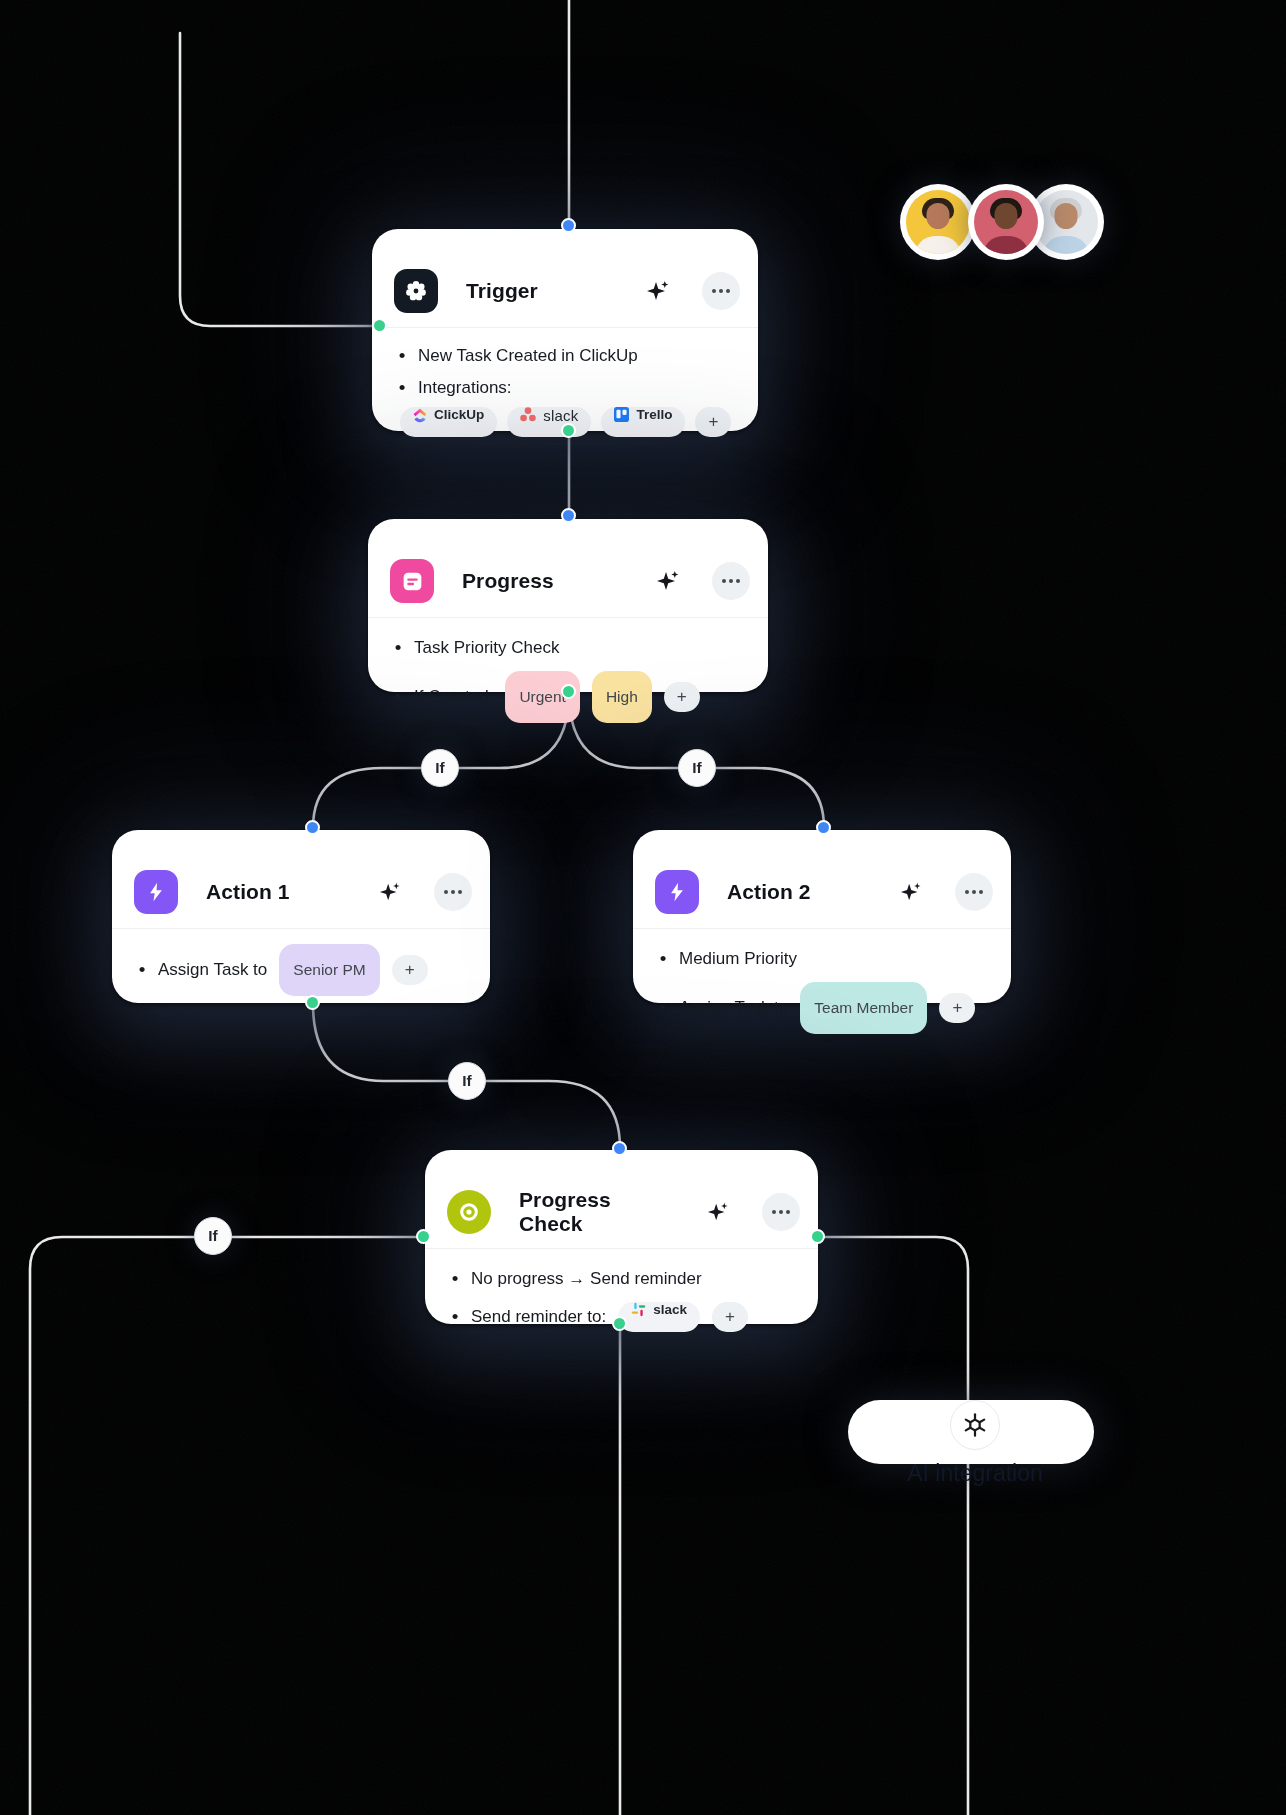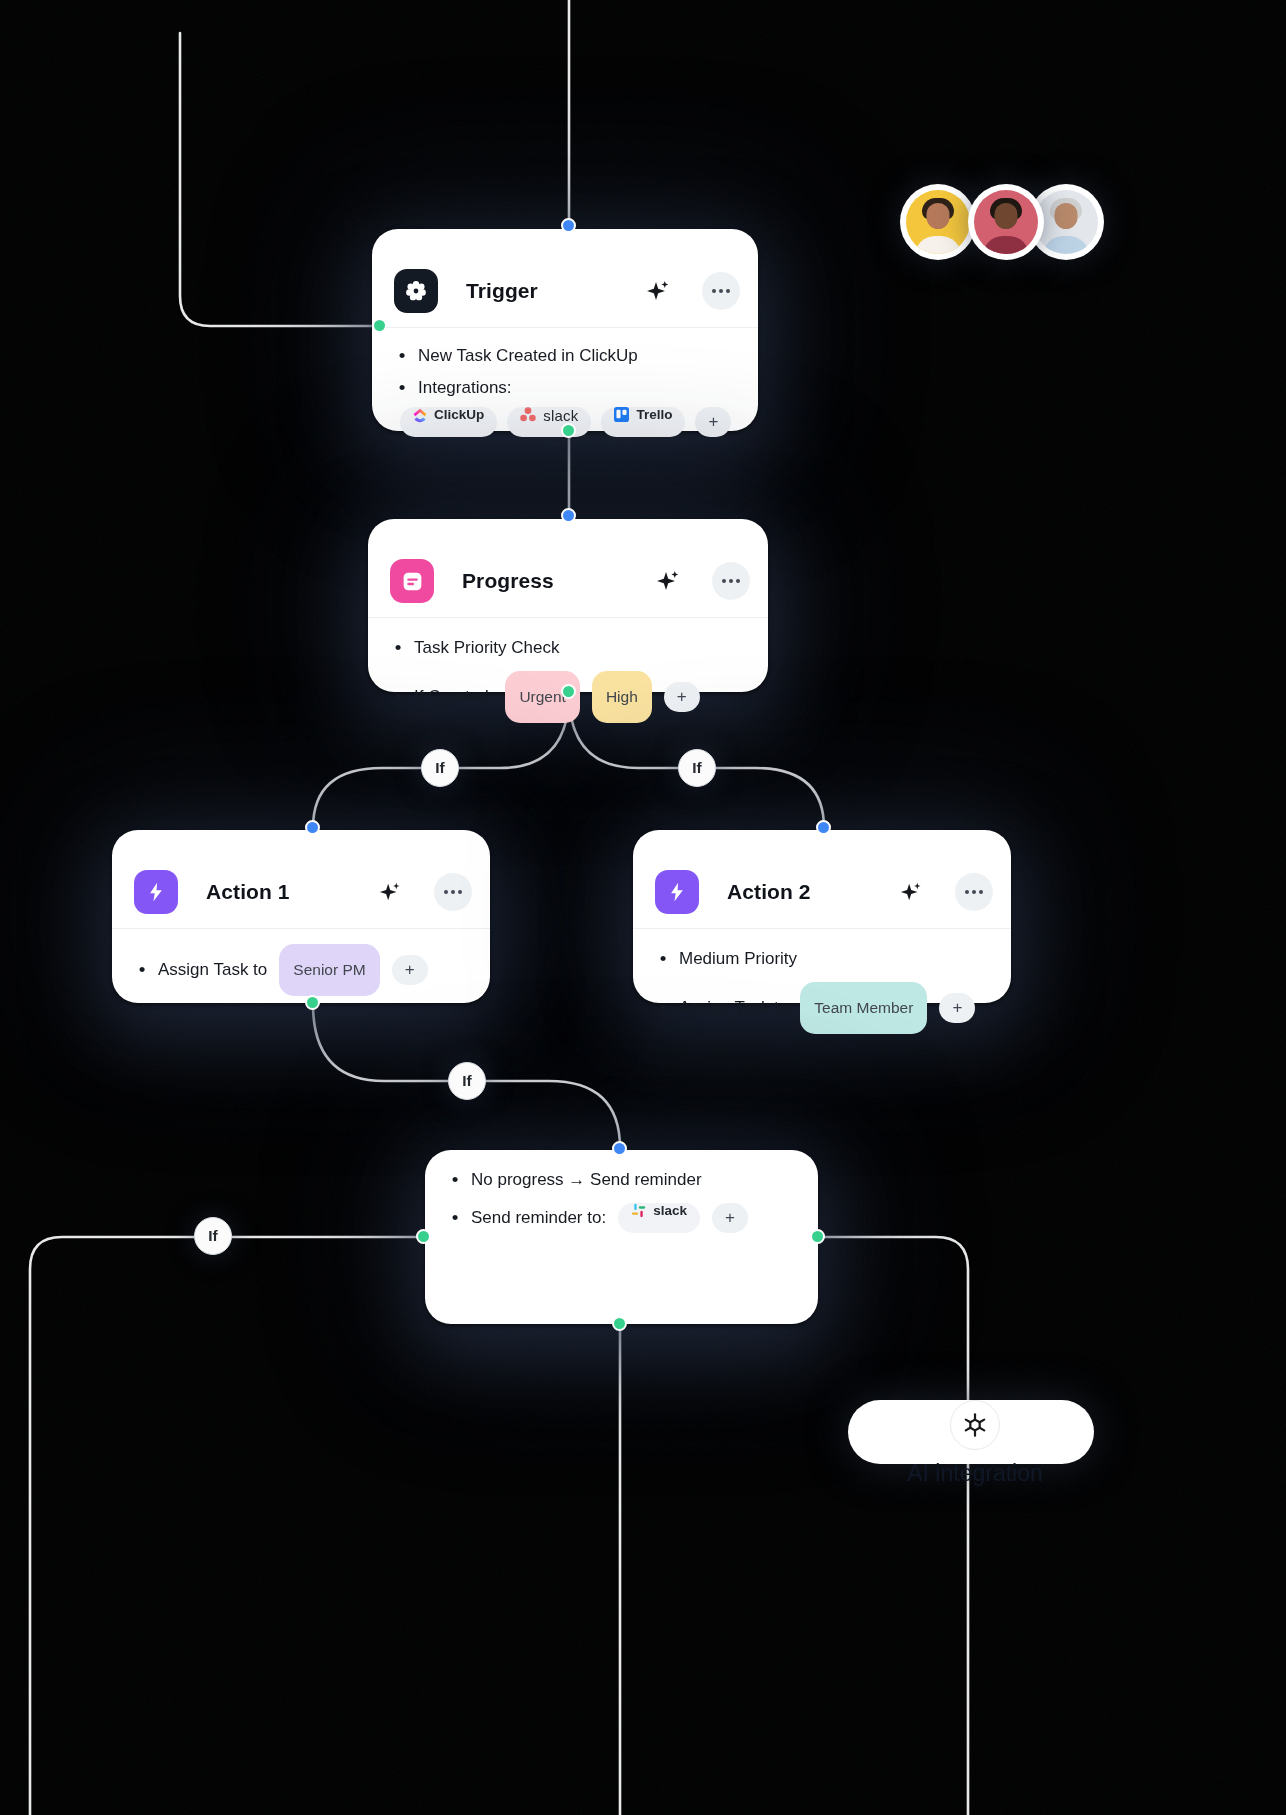--- a/index.html
+++ b/index.html
@@ -262,20 +262,40 @@
       <div class="row row2">
         <span class="bullet"></span>
         <span>Assign Task to</span>
         <span class="tag" style="background: rgb(190, 232, 228);">Team Member</span>
         <span class="plus">+</span>
       </div>
     </div>
   </div>
 
   <div class="card" id="card-progress">
+    <div class="card-header">
+      <div class="node-icon" style="background: rgb(178, 197, 14);">
+        <svg width="24" height="24" viewBox="0 0 24 24">
+          <circle cx="12" cy="12" r="7.3" fill="none" stroke="#fff" stroke-width="3"></circle>
+          <circle cx="12" cy="12" r="2.6" fill="#fff"></circle>
+        </svg>
+      </div>
+      <div class="node-title">Progress Check</div>
+      <div class="sparkle-btn">
+        <svg width="24" height="24" viewBox="0 0 26 26" fill="#15171c">
+          <path d="M11 4 L13.2 10.8 L20 13 L13.2 15.2 L11 22 L8.8 15.2 L2 13 L8.8 10.8 Z"></path>
+          <path d="M19.8 3 L20.7 5.6 L23.3 6.5 L20.7 7.4 L19.8 10 L18.9 7.4 L16.3 6.5 L18.9 5.6 Z"></path>
+        </svg>
+      </div>
+      <div class="ellipsis-btn">
+          <i></i>
+          <i></i>
+          <i></i>
+        </div>
+    </div>
     <div class="card-body">
       <div class="row row2">
           <span class="bullet"></span>
           <span>No progress → Send reminder</span>
         </div>
       <div class="row row2">
         <span class="bullet"></span>
         <span>Send reminder to:</span>
         <span class="chip" style="background: rgb(241, 243, 246);">
           <svg width="15" height="15" viewBox="0 0 20 20">

